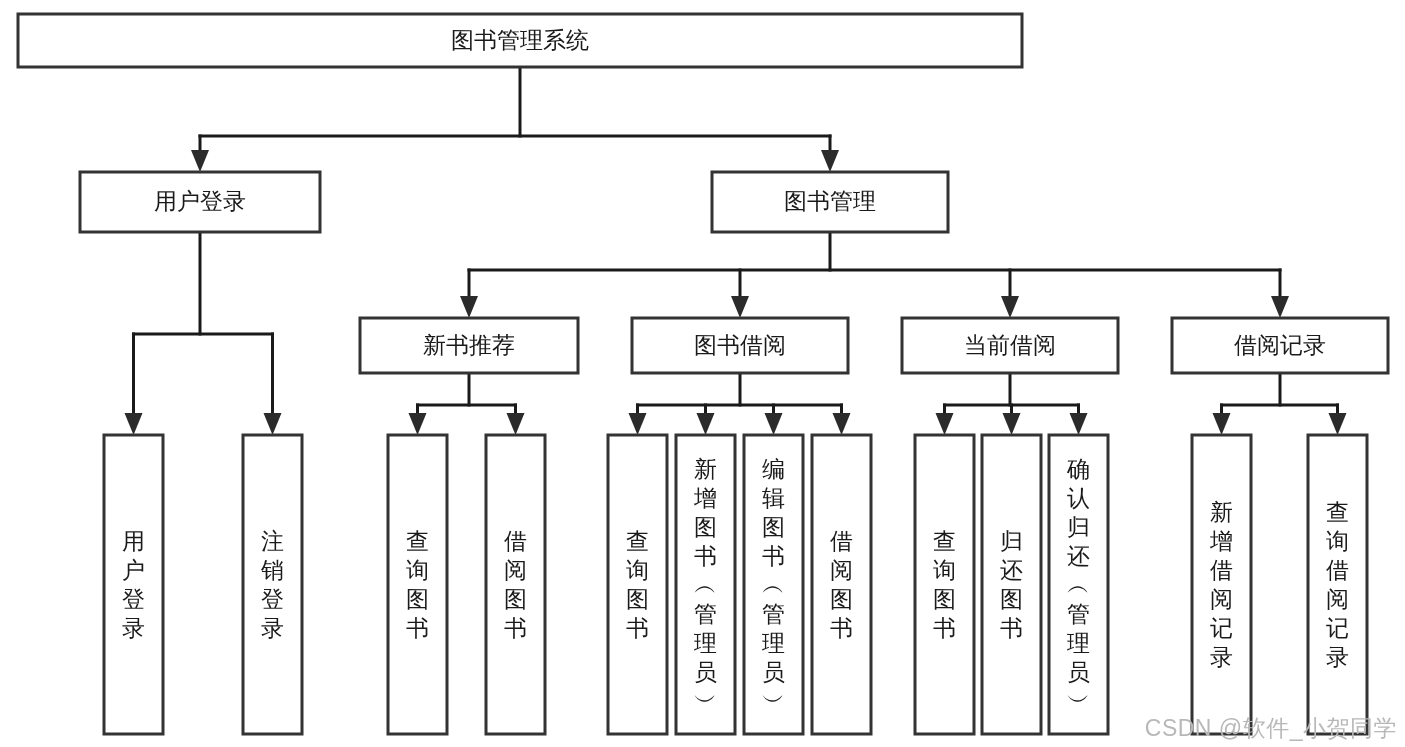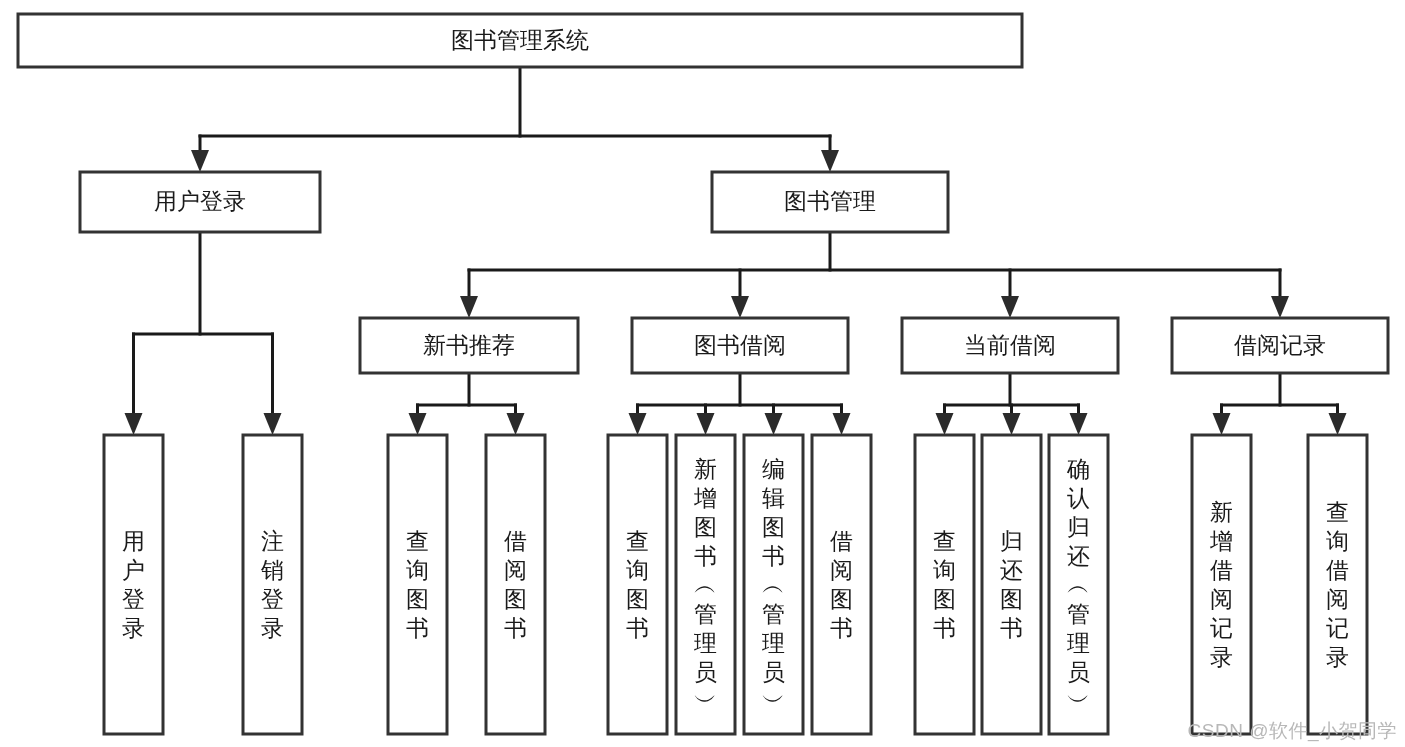--- a/index.html
+++ b/index.html
@@ -53,21 +53,21 @@
     font-family: "Liberation Sans", "DejaVu Sans", sans-serif;
     font-size: 23px;
     fill: #1a1a1a;
     text-anchor: middle;
   }
   .watermark {
     position: absolute;
     right: 8px;
     bottom: 3px;
     font-family: "Liberation Sans", "DejaVu Sans", sans-serif;
-    font-size: 19px;
+    font-size: 23px;
     color: #b8b8b8;
     letter-spacing: 0.5px;
     white-space: nowrap;
     pointer-events: none;
     text-align: center;
   }
 </style>
 </head>
 <body>
 

